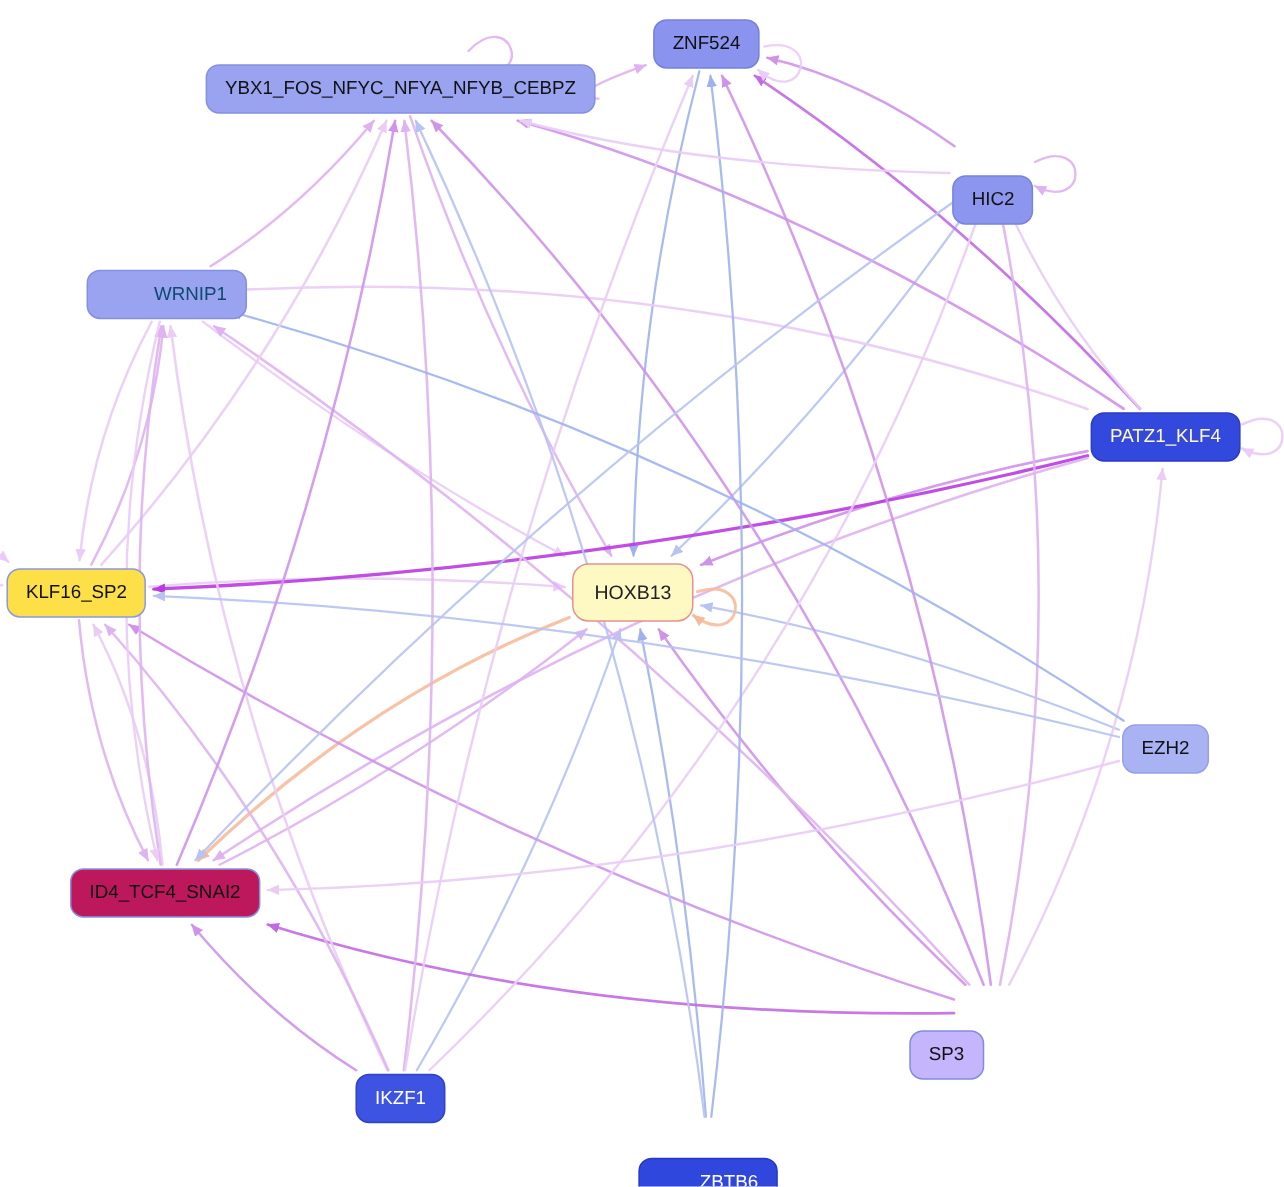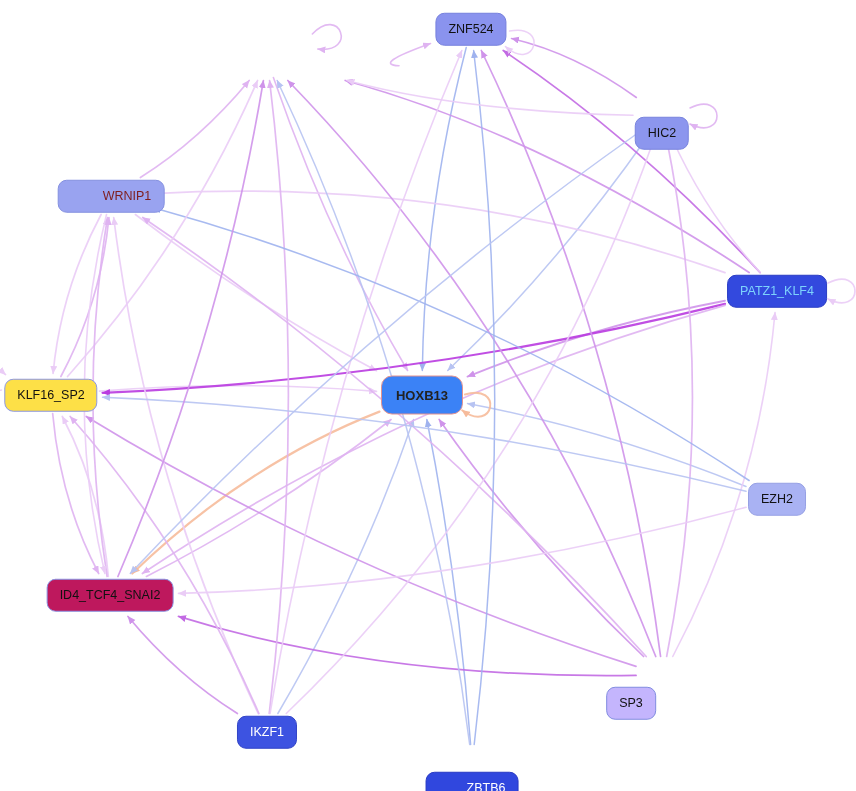--- a/index.html
+++ b/index.html
@@ -110,23 +110,24 @@
       <path d="M 106.51093389507473 214.5 Q 62.620000000000005 395.38 104.8969542130047 573.5" fill="none" stroke="#eaccf6" stroke-width="1.6" stroke-opacity="0.9" stroke-linecap="round" marker-end="url(#arw-eaccf6)"></path>
       <path d="M 312.34469369385056 33.98245903371273 C 340.0172654622812 4.755266699842302 357.802312915216 53.61928298070955 317.81701598706127 49.01754096628727" fill="none" stroke="#dfb3f1" stroke-width="1.6" stroke-opacity="0.9" stroke-linecap="round" marker-end="url(#arw-dfb3f1)"></path>
       <path d="M 509.57055236082016 31.052738913423436 C 549.002624919072 22.983559663910953 535.5440345737409 73.21170263094251 505.42944763917984 46.50755213404853" fill="none" stroke="#eaccf6" stroke-width="1.5" stroke-opacity="0.9" stroke-linecap="round" marker-end="url(#arw-eaccf6)"></path>
       <path d="M 690 108 C 726 90 726 142 690 124" fill="none" stroke="#dfb3f1" stroke-width="1.6" stroke-opacity="0.9" stroke-linecap="round" marker-end="url(#arw-dfb3f1)"></path>
       <path d="M 828 283 C 864 265 864 317 828 299" fill="none" stroke="#eaccf6" stroke-width="1.7" stroke-opacity="0.9" stroke-linecap="round" marker-end="url(#arw-eaccf6)"></path>
       <path d="M 464.88918542133547 394.43910767530366 C 503.4679317277797 382.9639025170934 494.4382264890993 434.1739056737282 462.11081457866453 410.19603172349895" fill="none" stroke="#f6bb9b" stroke-width="2" stroke-opacity="0.9" stroke-linecap="round" marker-end="url(#arw-f6bb9b)"></path>
       <path d="M 1.4294476391798372 389.9998199698342 C -38.00262491907199 398.0689992193467 -24.54403457374093 347.8408562523152 5.570552360820162 374.54500674920916" fill="none" stroke="#eaccf6" stroke-width="1.6" stroke-opacity="0.9" stroke-linecap="round" marker-end="url(#arw-eaccf6)"></path>
     </svg>
 
 <div class="node" style="left: 471px; top: 29px; background: rgb(138, 147, 238); color: rgb(17, 17, 17); border-color: rgb(118, 128, 221);">ZNF524</div>
+    <div class="node" style="left: 267px; top: 59px; background: rgb(153, 163, 240); color: rgb(17, 17, 17); border-color: rgb(132, 144, 224);">YBX1_FOS_NFYC_NFYA_NFYB_CEBPZ</div>
     <div class="node" style="left: 662px; top: 116px; background: rgb(140, 150, 238); color: rgb(17, 17, 17); border-color: rgb(120, 131, 221); margin-top: 17px;">HIC2</div>
-    <div class="node" style="left: 111px; top: 196px; background: rgb(153, 163, 240); color: #7f1d1d; border-color: rgb(132, 144, 224); padding-left: 44px;">WRNIP1</div>
-    <div class="node" style="left: 777px; top: 291px; background: rgb(51, 73, 222); color: #7dd3fc; border-color: rgb(42, 60, 196);">PATZ1_KLF4</div>
+    <div class="node" style="left: 111px; top: 196px; background: rgb(153, 163, 240); color: #0c4a6e; border-color: rgb(132, 144, 224); padding-left: 44px;">WRNIP1</div>
+    <div class="node" style="left: 777px; top: 291px; background: rgb(51, 73, 222); color: #fef9c3; border-color: rgb(42, 60, 196);">PATZ1_KLF4</div>
     <div class="node" style="left: 51px; top: 395px; background: #fde047; color: rgb(17, 17, 17); border-color: rgb(140, 151, 226);">KLF16_SP2</div>
-    <div class="node hub" style="left: 422px; top: 395px; background: #3b82f6; color: rgb(34, 34, 34); border-color: rgb(228, 146, 142); font-weight: bold;">HOXB13</div>
+    <div class="node hub" style="left: 422px; top: 395px; background: #fef9c3; color: rgb(34, 34, 34); border-color: rgb(228, 146, 142);">HOXB13</div>
     <div class="node" style="left: 777px; top: 499px; background: rgb(169, 178, 243); color: rgb(17, 17, 17); border-color: rgb(150, 160, 228);">EZH2</div>
     <div class="node" style="left: 110px; top: 595px; background: #be185d; color: rgb(17, 17, 17); border-color: rgb(136, 146, 225);">ID4_TCF4_SNAI2</div>
     <div class="node" style="left: 631px; top: 675px; background: #c4b5fd; color: rgb(17, 17, 17); border-color: rgb(129, 140, 224); margin-top: 28px;">SP3</div>
     <div class="node" style="left: 267px; top: 732px; background: rgb(61, 83, 225); color: rgb(255, 255, 255); border-color: rgb(49, 67, 198);">IKZF1</div>
     <div class="node" style="left: 472px; top: 788px; background: rgb(48, 71, 222); color: rgb(255, 255, 255); border-color: rgb(39, 57, 195); padding-left: 40px;">ZBTB6</div>
   </div>
 
 </body></html>

